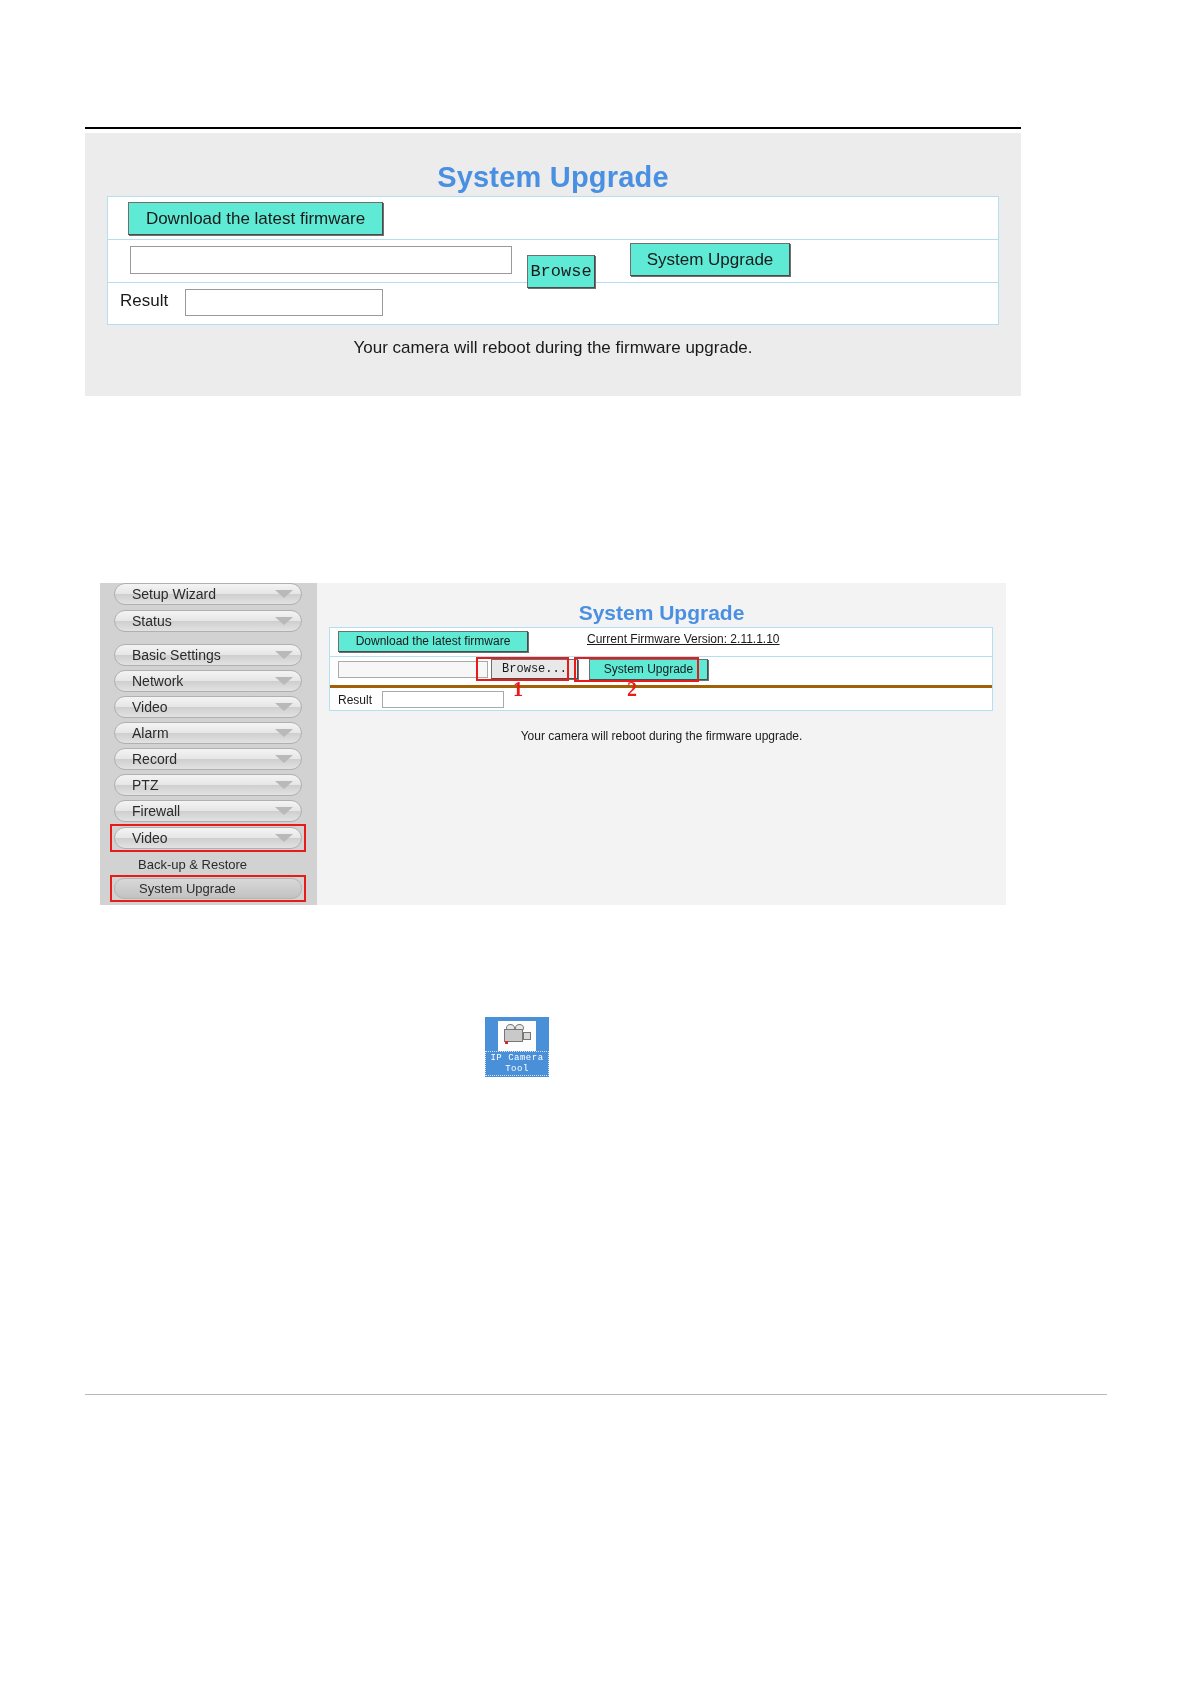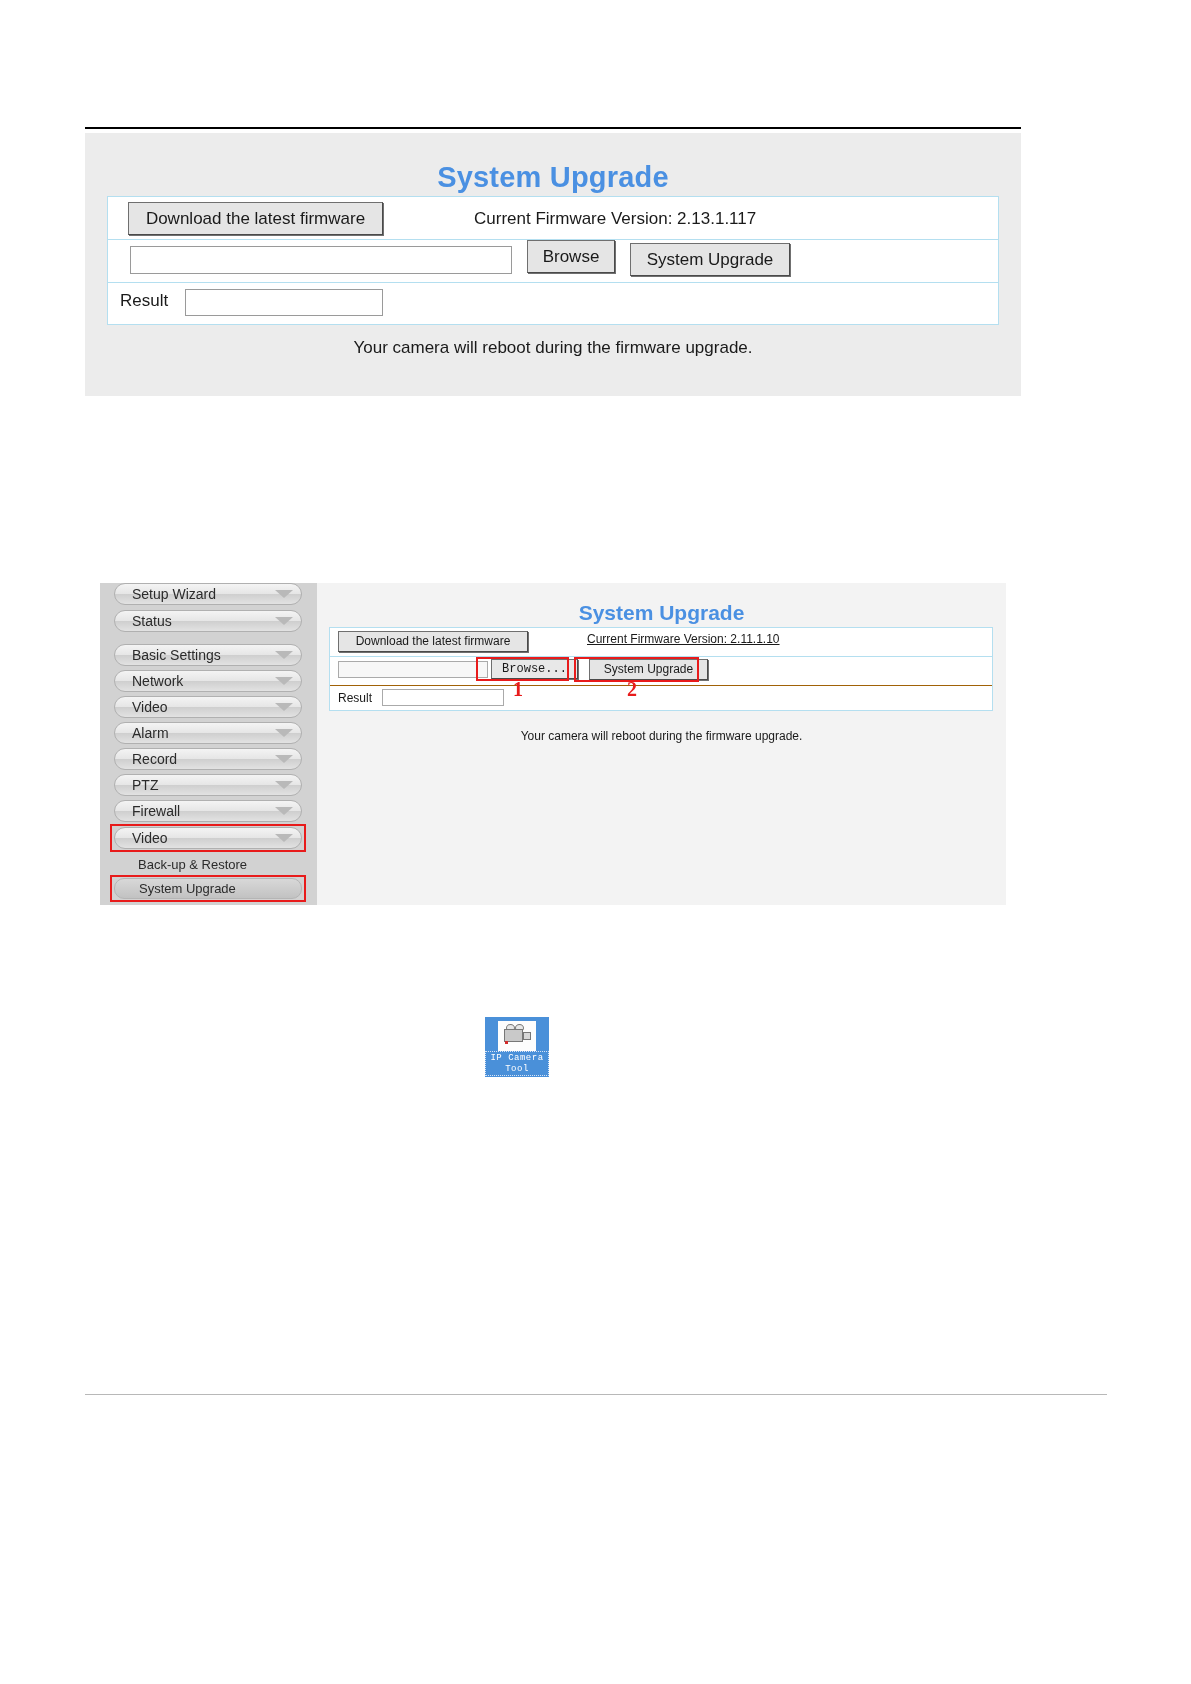--- a/index.html
+++ b/index.html
@@ -35,21 +35,21 @@
     box-sizing:border-box;
   }
   .fig1 .row{
     position:relative;width:100%;box-sizing:border-box;
   }
   .fig1 .row-1{height:43px;border-bottom:1px solid #b4dff0;}
   .fig1 .row-2{height:43px;border-bottom:1px solid #b4dff0;}
   .fig1 .row-3{height:41px;}
 
   .btn3d{
-    background:#e5e5e5;
+    background:#5eead4;
     border:1px solid #6f6f6f;
     border-right-color:#4a4a4a;border-bottom-color:#4a4a4a;
     box-shadow:1px 1px 0 #707070;
     color:#1a1a1a;font-size:17px;
     display:inline-block;text-align:center;
     box-sizing:border-box;
     cursor:pointer;
   }
   .fig1 .dl-btn{
     position:absolute;left:20px;top:5px;width:255px;height:33px;
@@ -57,22 +57,23 @@
   }
   .fig1 .fw-ver{
     position:absolute;left:366px;top:5px;height:33px;line-height:33px;
     font-size:17px;color:#1a1a1a;white-space:nowrap;
   }
   .fig1 .file-input{
     position:absolute;left:22px;top:6px;width:382px;height:28px;
     border:1px solid #9a9a9a;background:#fff;box-sizing:border-box;
   }
   .fig1 .browse-btn{
-    position:absolute;left:419px;top:0;width:88px;height:33px;
+    position:absolute;left:419px;top:15px;width:68px;height:33px;
     line-height:31px;
+    font-family:Liberation Mono, monospace;
   }
   .fig1 .upg-btn{
     position:absolute;left:522px;top:3px;width:160px;height:33px;
     line-height:31px;
   }
   .fig1 .result-label{
     position:absolute;left:12px;top:8px;font-size:17px;color:#1a1a1a;
   }
   .fig1 .result-input{
     position:absolute;left:77px;top:6px;width:198px;height:27px;
@@ -133,21 +134,21 @@
   }
   .fig2 .title{
     position:absolute;left:0;top:18px;width:100%;text-align:center;
     font-size:21px;font-weight:bold;color:#4a90e2;
   }
   .fig2 .content{
     position:absolute;left:12px;top:44px;width:664px;height:84px;
     border:1px solid #b4dff0;background:#fff;box-sizing:border-box;
   }
   .fig2 .r1{height:28px;border-bottom:1px solid #b4dff0;position:relative;}
-  .fig2 .r2{height:28px;border-bottom:1px solid #a16207;position:relative;}
+  .fig2 .r2{height:28px;border-bottom:3px solid #a16207;position:relative;}
   .fig2 .r3{height:26px;position:relative;}
   .fig2 .dl-btn{
     position:absolute;left:8px;top:3px;width:190px;height:21px;
     line-height:19px;font-size:12px;
   }
   .fig2 .fw-ver{
     position:absolute;left:257px;top:4px;font-size:12px;color:#1a1a1a;
     white-space:nowrap;
     text-decoration:underline;
   }
@@ -228,21 +229,20 @@
 <div class="rule-top"></div>
 <div class="rule-bottom"></div>
 
 <div class="fig1">
   <div class="title">System Upgrade</div>
 
   <div class="content">
 
     <div class="row row-1">
       <div class="btn3d dl-btn">Download the latest firmware</div>
-      <div class="fw-ver">Current Firmware Version: 2.13.1.117</div>
     </div>
 
     <div class="row row-2">
       <div class="file-input"></div>
       <div class="btn3d browse-btn">Browse</div>
       <div class="btn3d upg-btn">System Upgrade</div>
     </div>
 
     <div class="row row-3">
       <div class="result-label">Result</div>

